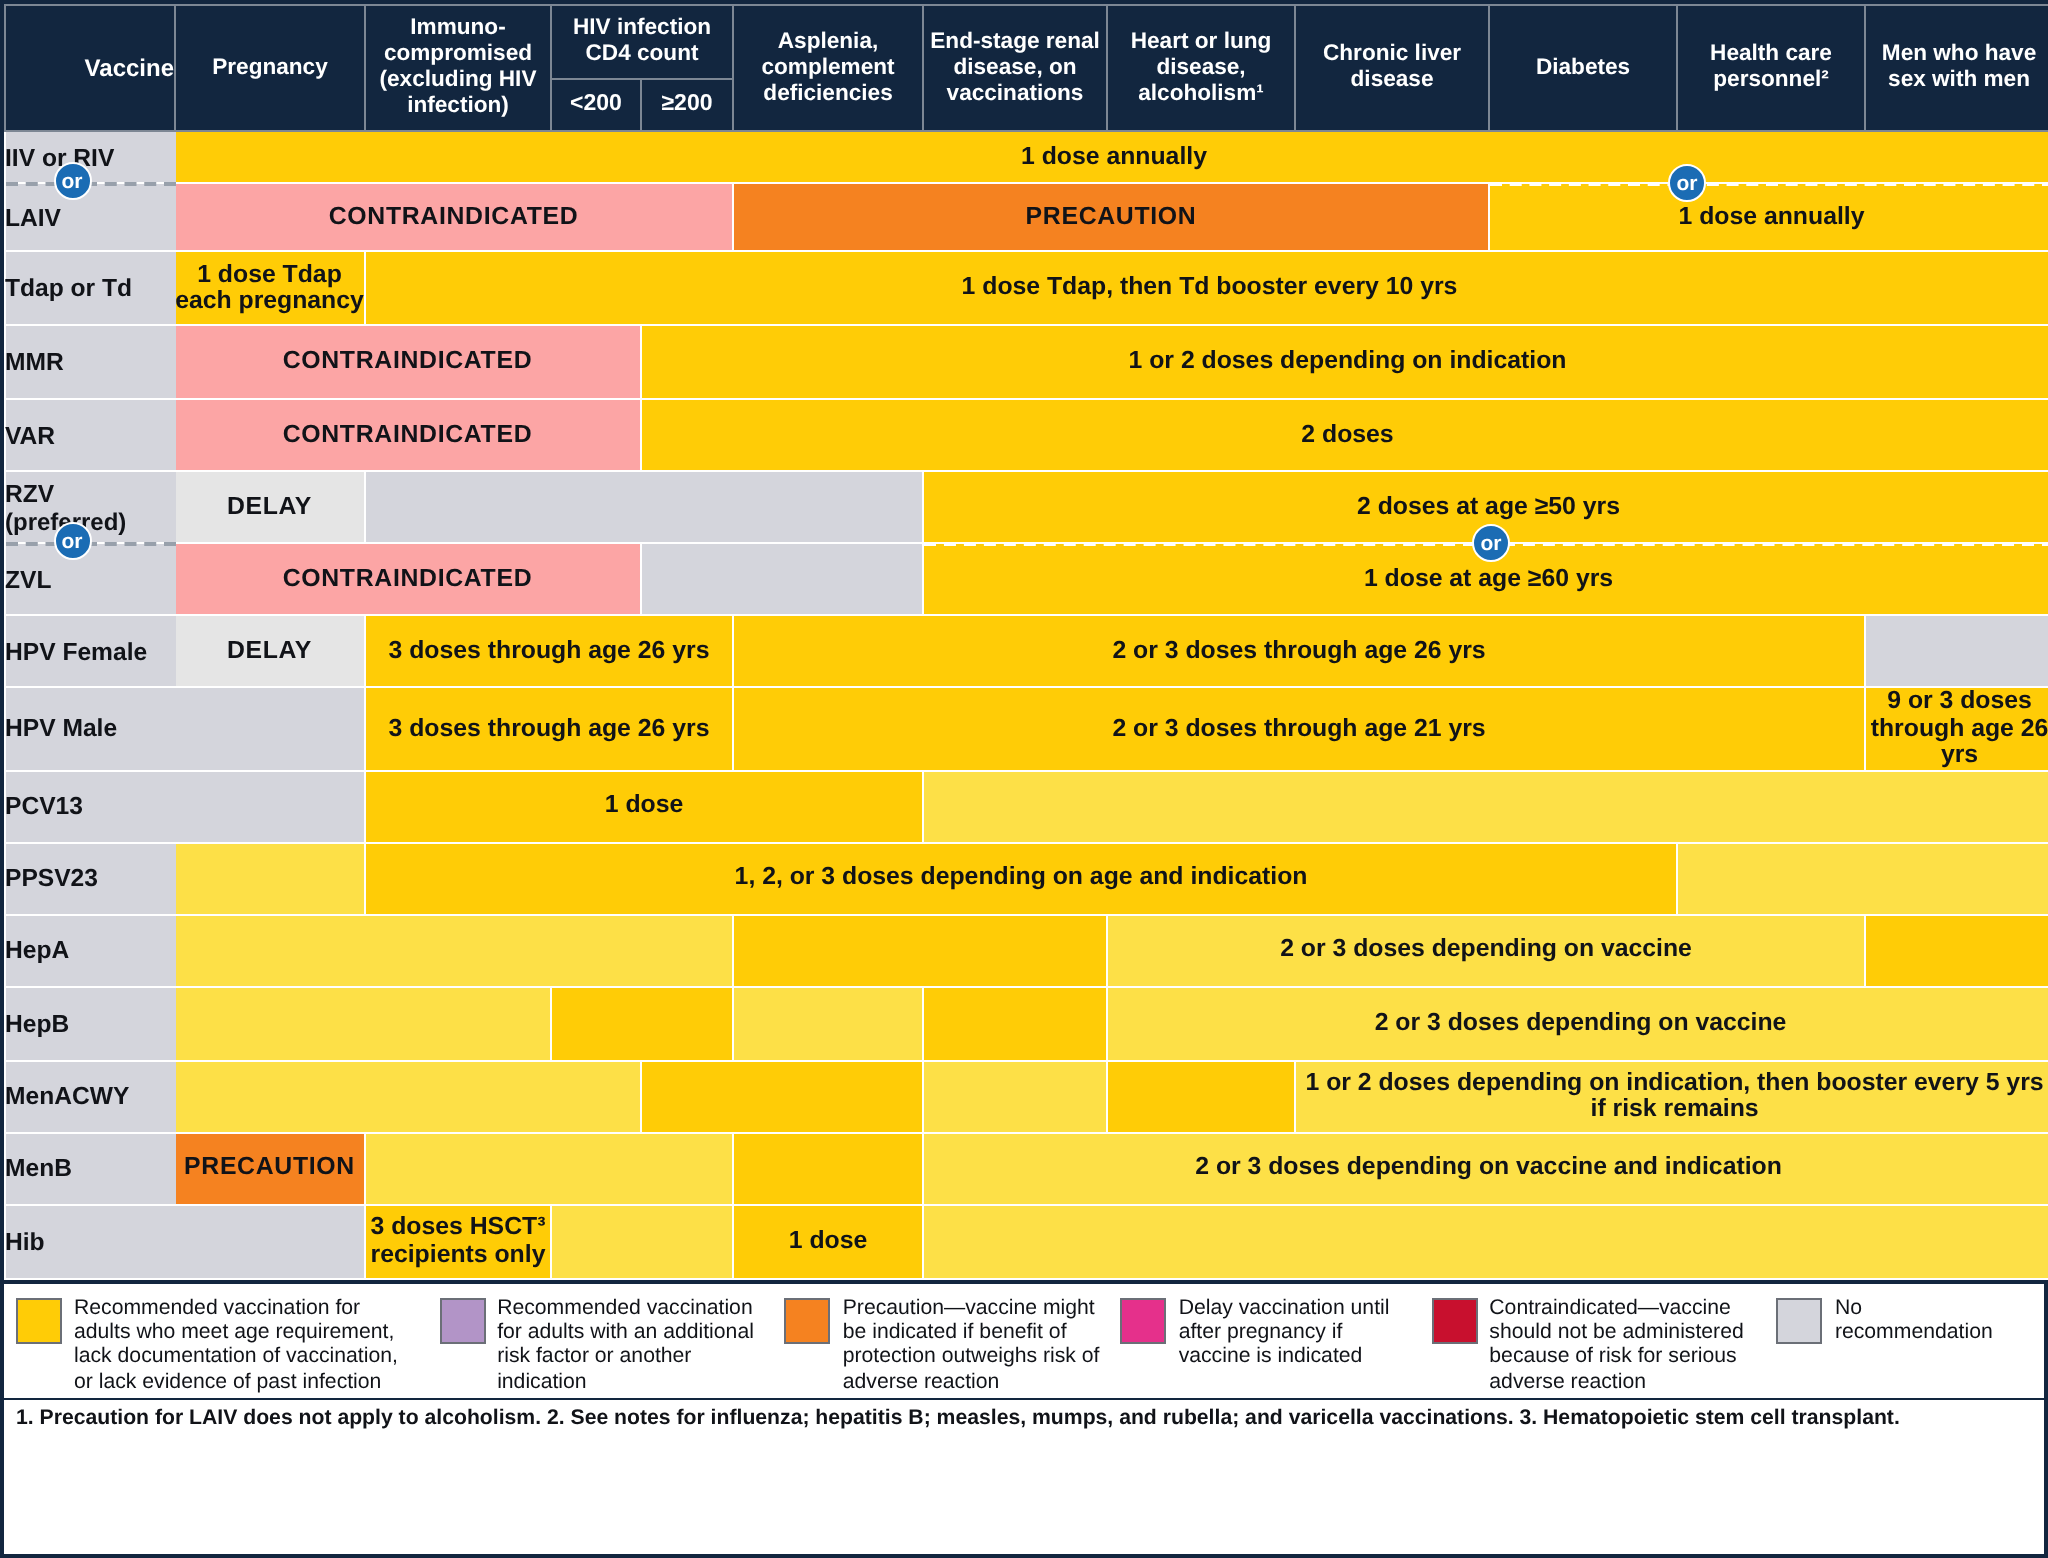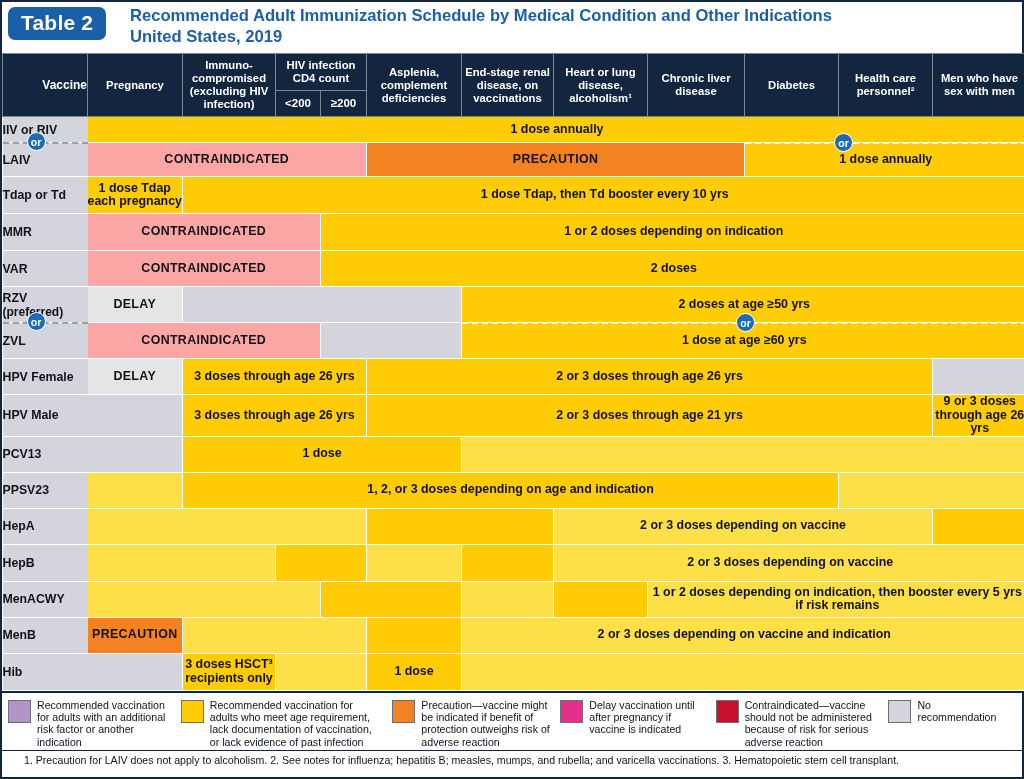--- a/index.html
+++ b/index.html
@@ -96,36 +96,29 @@
     border-top:2px solid #12263f;
   }
   .legitem{display:flex;align-items:flex-start;margin-right:9px;}
   .swatch{
     width:21px;height:21px;flex:0 0 21px;
     border:1px solid #6b6f77;margin-right:6px;margin-top:1px;
   }
   .legtext{font-size:10.6px;line-height:12.4px;color:#111318;max-width:175px;}
   .footnote{
     border-top:1.5px solid #12263f;
-    padding:3px 0 3px 22px;
-    font-size:10.6px;font-weight:normal;color:#111318;
+    padding:3px 0 3px 6px;
+    font-size:10.6px;font-weight:bold;color:#111318;
   }
 </style>
 </head>
 <body>
 
 <div class="page">
 
-  <div class="titlebar">
-    <div class="tablebadge">Table 2</div>
-    <div class="titletext">
-      <div>Recommended Adult Immunization Schedule by Medical Condition and Other Indications</div>
-      <div>United States, 2019</div>
-    </div>
-  </div>
 
   <table class="sched">
     <colgroup>
       <col style="width:85px">
         <col style="width:95px">
         <col style="width:93px">
       <col style="width:45px">
         <col style="width:46px">
         <col style="width:95px">
       <col style="width:92px">
@@ -296,28 +289,28 @@
         <td class="c purple" colspan="2"></td>
         <td class="c yellow">1 dose</td>
         <td class="c purple nb" colspan="6"></td>
       </tr>
 
     </tbody>
   </table>
 
   <div class="legend">
     <div class="legitem">
+      <div class="swatch" style="background:#ffcc06"></div>
+      <div class="legtext" style="max-width:180px">Recommended vaccination for adults who meet age requirement, lack documentation of vaccination, or lack evidence of past infection</div>
+    </div>
+    <div class="legitem">
       <div class="swatch" style="background:#b294c7"></div>
       <div class="legtext" style="max-width:140px">Recommended vaccination for adults with an additional risk factor or another indication</div>
     </div>
     <div class="legitem">
-      <div class="swatch" style="background:#ffcc06"></div>
-      <div class="legtext" style="max-width:180px">Recommended vaccination for adults who meet age requirement, lack documentation of vaccination, or lack evidence of past infection</div>
-    </div>
-    <div class="legitem">
       <div class="swatch" style="background:#f58220"></div>
       <div class="legtext" style="max-width:135px">Precaution—vaccine might be indicated if benefit of protection outweighs risk of adverse reaction</div>
     </div>
     <div class="legitem">
       <div class="swatch" style="background:#e5308b"></div>
       <div class="legtext" style="max-width:122px">Delay vaccination until after pregnancy if vaccine is indicated</div>
     </div>
     <div class="legitem">
       <div class="swatch" style="background:#c8102e"></div>
       <div class="legtext" style="max-width:140px">Contraindicated—vaccine should not be administered because of risk for serious adverse reaction</div>

